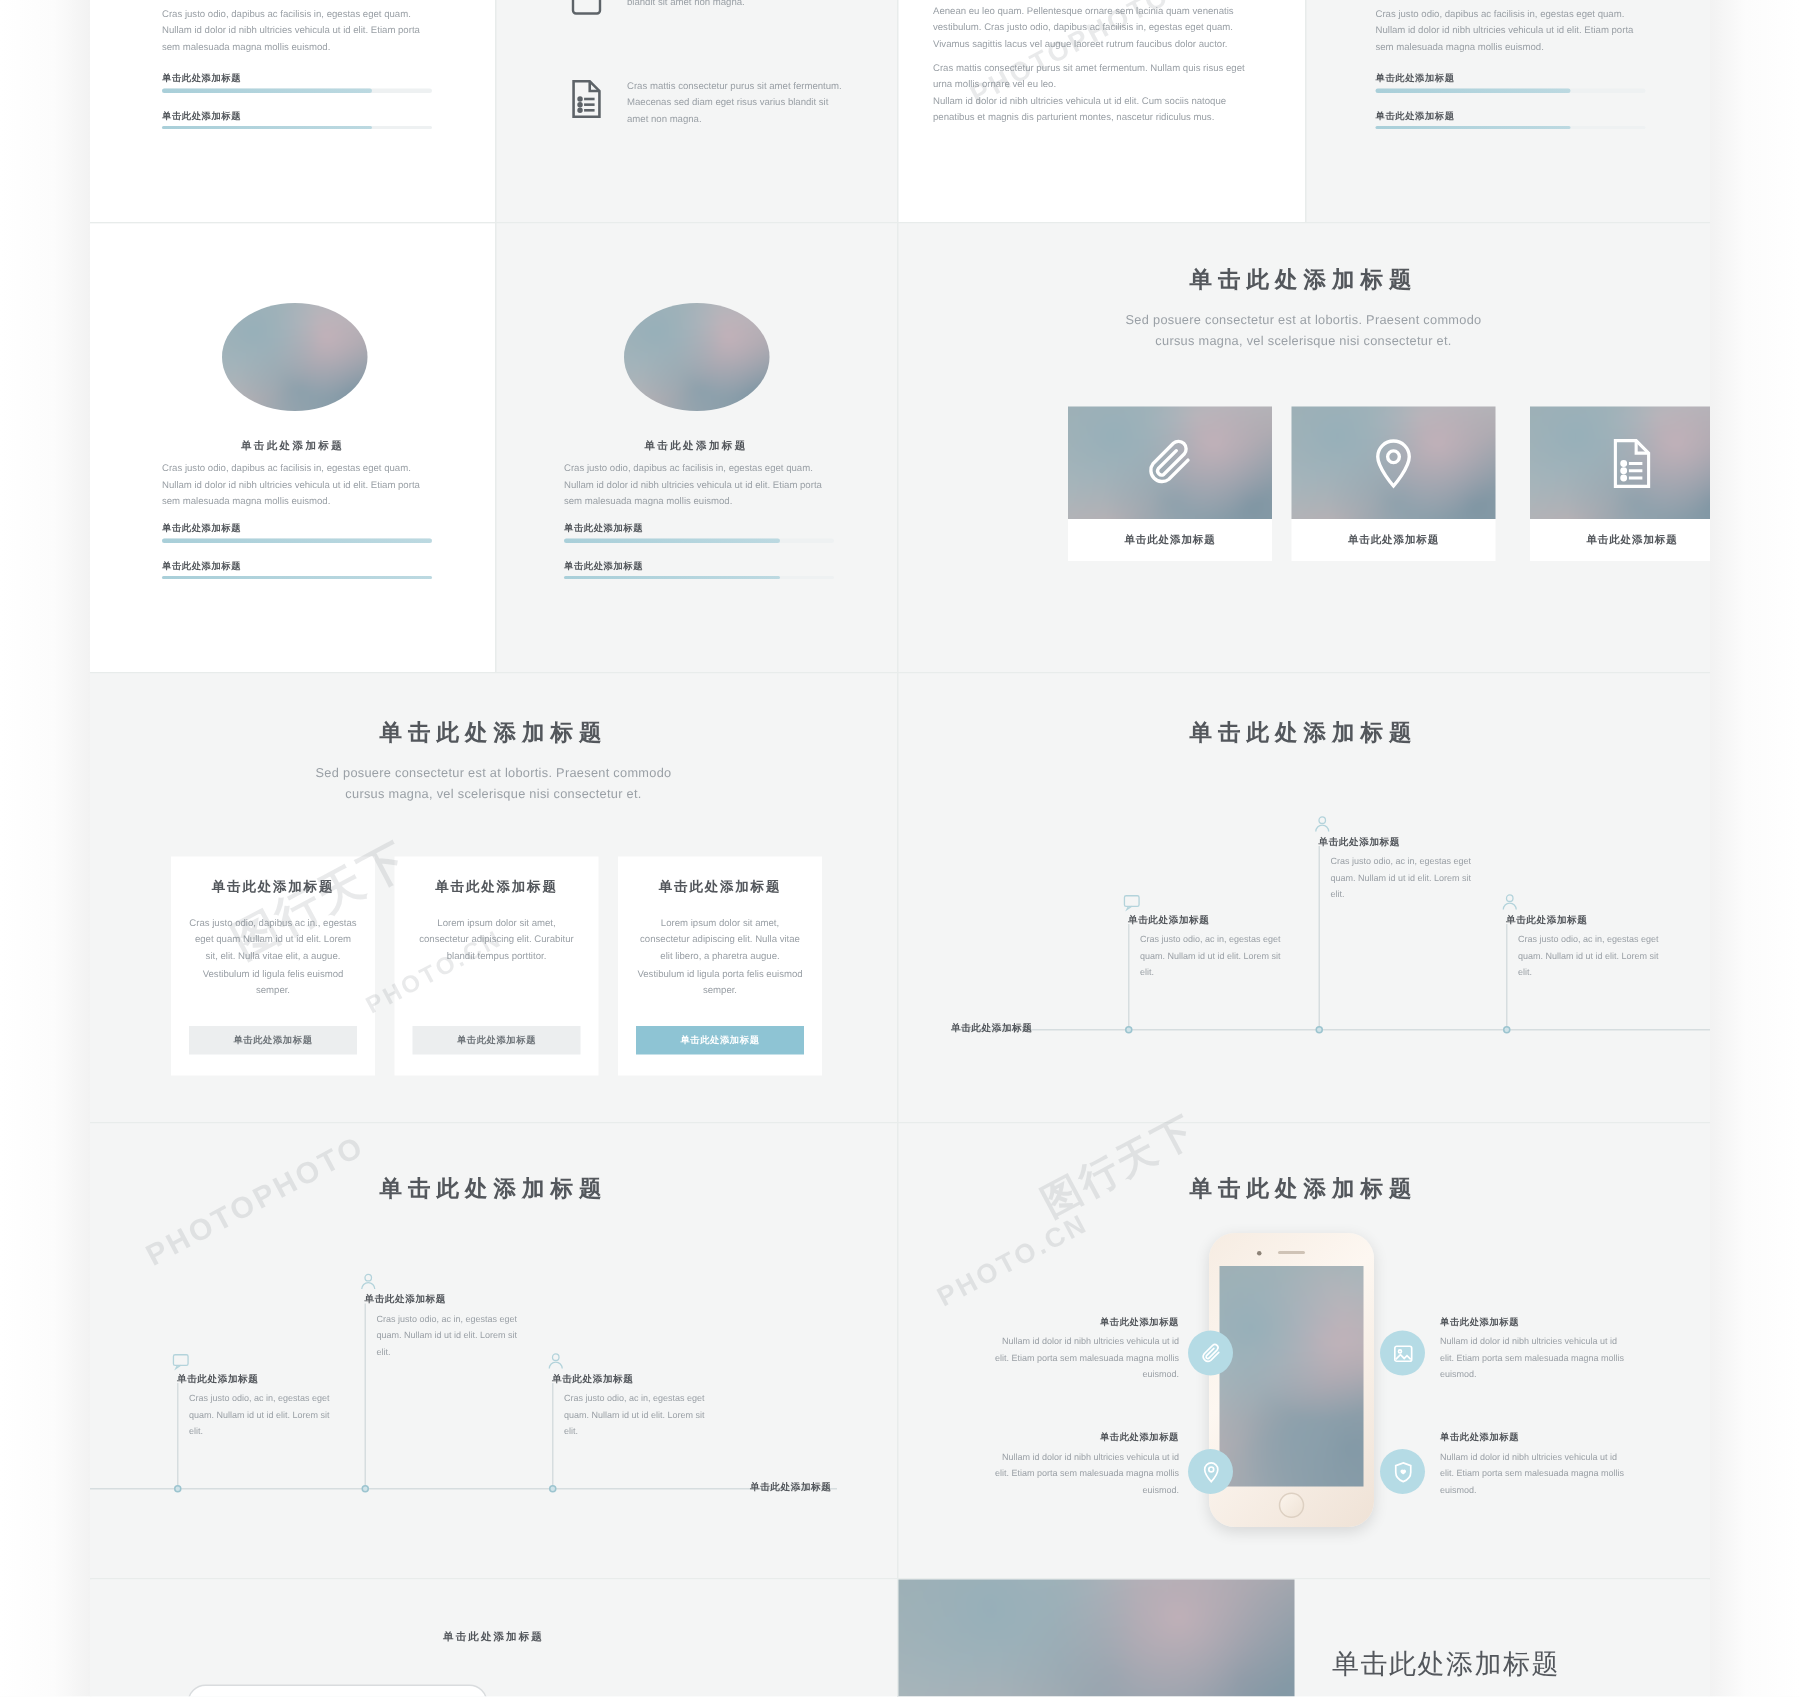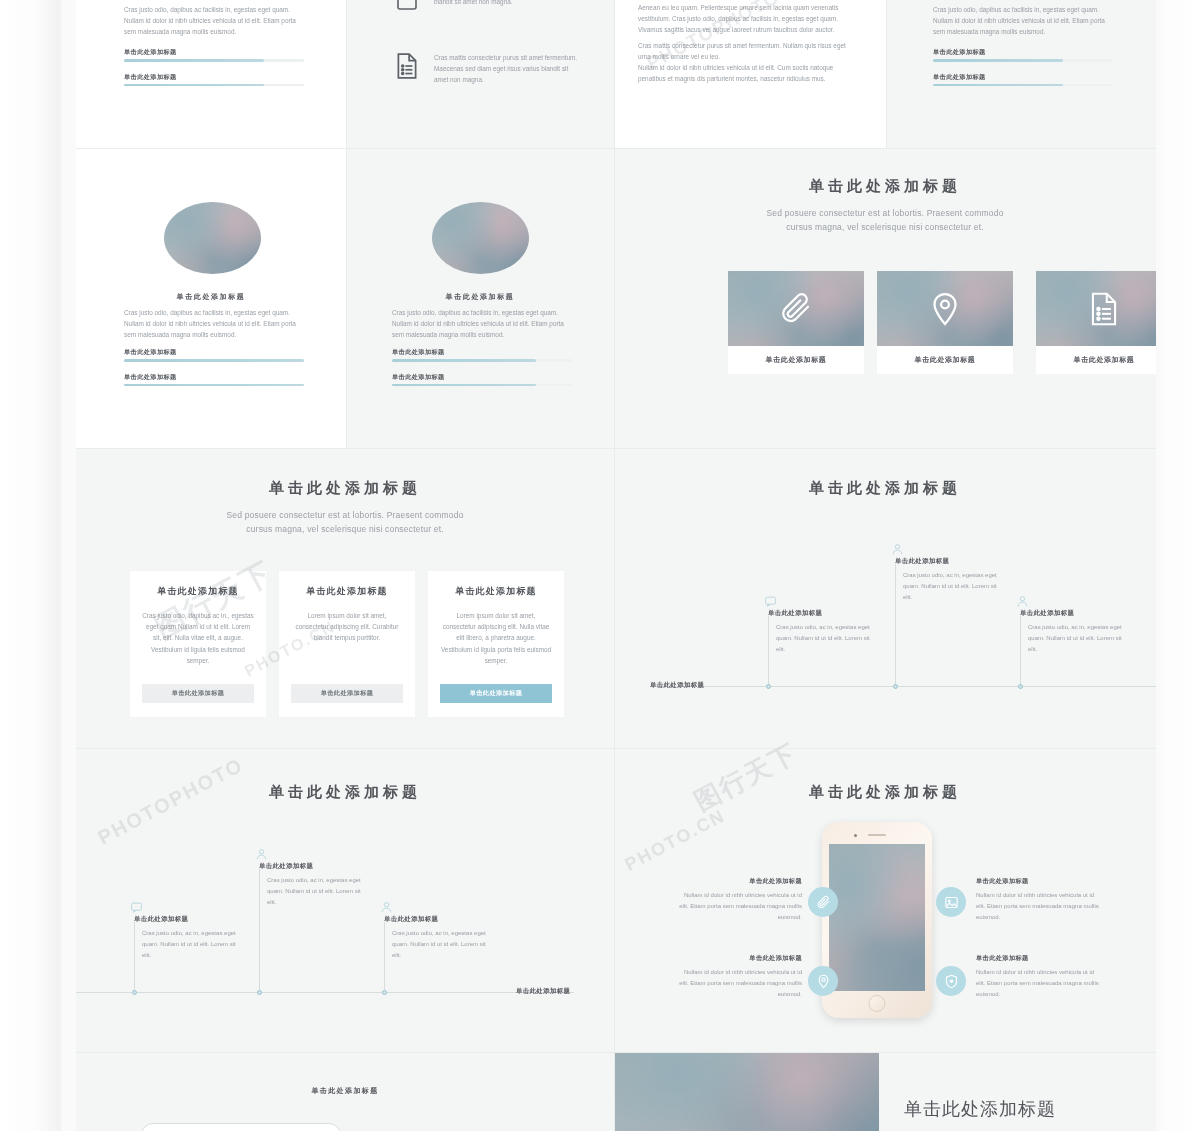--- a/index.html
+++ b/index.html
@@ -8,21 +8,21 @@
     background: #ffffff;
     font-family: "Liberation Sans", "DejaVu Sans", sans-serif;
     overflow: hidden;
   }
   .page {
     position: relative;
     width: 1200px; height: 1131px;
     background: linear-gradient(90deg,#ffffff 0%,#fcfcfc 3%,#f2f2f2 5%,#fafafa 5.2%,#fafafa 94.8%,#f2f2f2 95%,#fcfcfc 97%,#ffffff 100%);
   }
   .grid {
-    position: absolute; left: 76px; top: 0; width: 1080px; height: 961px;
+    position: absolute; left: 60px; top: 0; width: 1080px; height: 961px;
     background: #f4f5f5;
   }
   
   .panel { position: absolute; overflow: hidden; }
   .p-white { background: #ffffff; }
   .p-grey  { background: #f4f5f5; }
 
   .divider-h { position:absolute; left:0; width:100%; height:1px; background:#e8eceb; }
   .divider-v { position:absolute; top:0; width:1px; height:100%; background:#e8eceb; }
 

